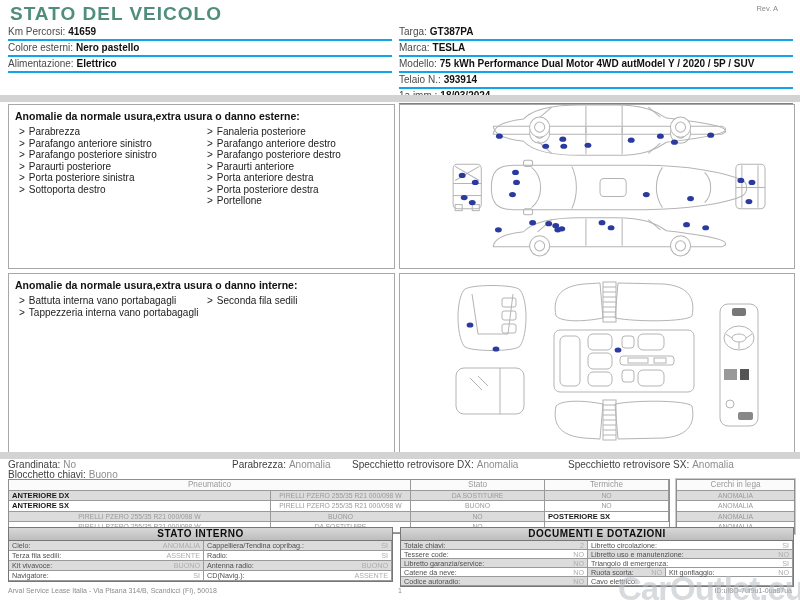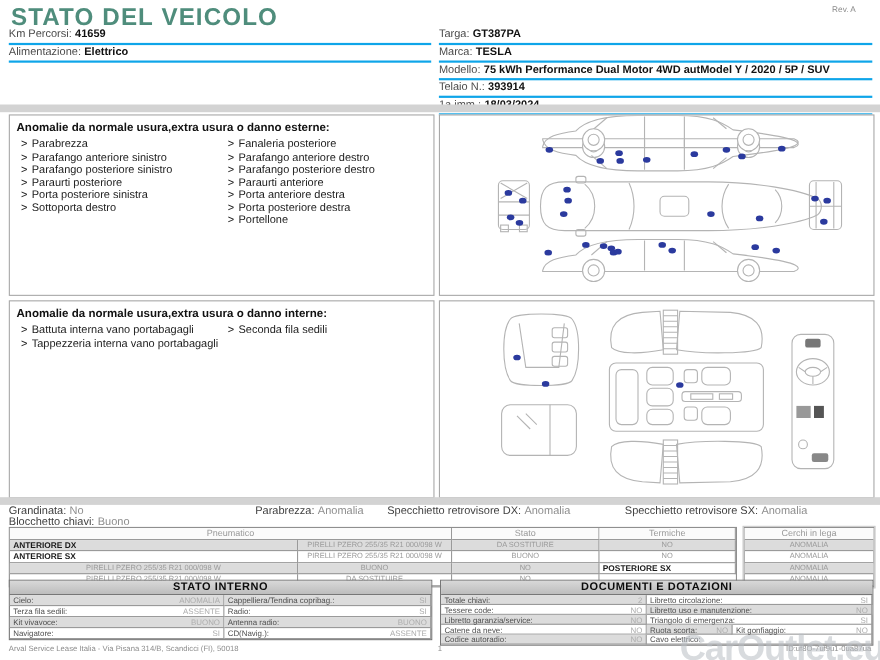--- a/index.html
+++ b/index.html
@@ -1,19 +1,19 @@
 <!DOCTYPE html>
 <html><head>
 <meta charset="utf-8">
 <style>
   html,body{margin:0;padding:0;background:#fff;}
   .page{position:relative;width:800px;height:600px;background:#ffffff;overflow:hidden;
         font-family:"Liberation Sans",sans-serif;color:#222;}
   
-  .title{position:absolute;left:10px;top:3px;font-size:22px;font-weight:bold;
+  .title{position:absolute;left:10px;top:3px;font-size:19px;font-weight:bold;
          letter-spacing:1px;color:#4f8d7c;}
   .rev{position:absolute;right:22px;top:4px;font-size:7.5px;color:#8a8a8a;}
   .hfields{position:absolute;font-size:10px;}
   .hfields.leftcol{left:8px;top:25px;width:384px;}
   .hfields.rightcol{left:399px;top:25px;width:394px;}
   .hrow{border-bottom:2px solid #0ea5e9;padding:1px 0 2px 0;line-height:11px;}
   .hlabel{color:#4a4a4a;}
   .hvalue{color:#111;font-weight:bold;margin-left:3px;}
   
   .band{position:absolute;left:0;width:800px;height:7px;background:#d3d3d3;}
@@ -78,20 +78,23 @@
 <body>
 
 <div class="page">
 
   <div class="title">STATO DEL VEICOLO</div>
   <div class="rev">Rev. A</div>
 
   <div class="hfields leftcol">
     <div class="hrow">
       <span class="hlabel">Km Percorsi:</span><span class="hvalue">41659</span>
+    </div>
+    <div class="hrow">
+      <span class="hlabel">Colore esterni:</span><span class="hvalue">Nero pastello</span>
     </div>
     <div class="hrow">
       <span class="hlabel">Alimentazione:</span><span class="hvalue">Elettrico</span>
     </div>
   </div>
 
   <div class="hfields rightcol">
     <div class="hrow">
       <span class="hlabel">Targa:</span><span class="hvalue">GT387PA</span>
     </div>

